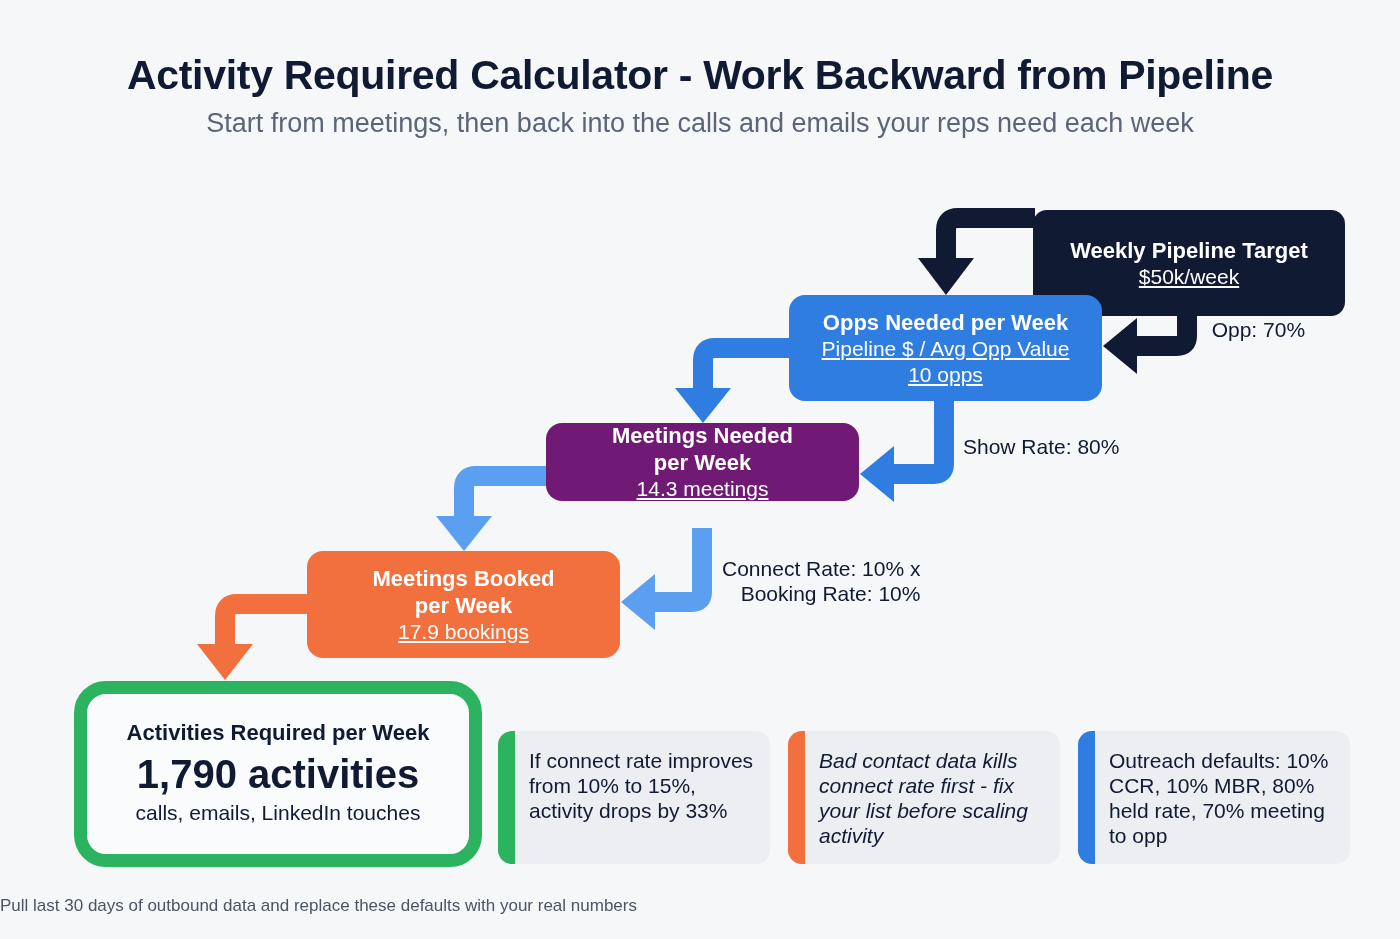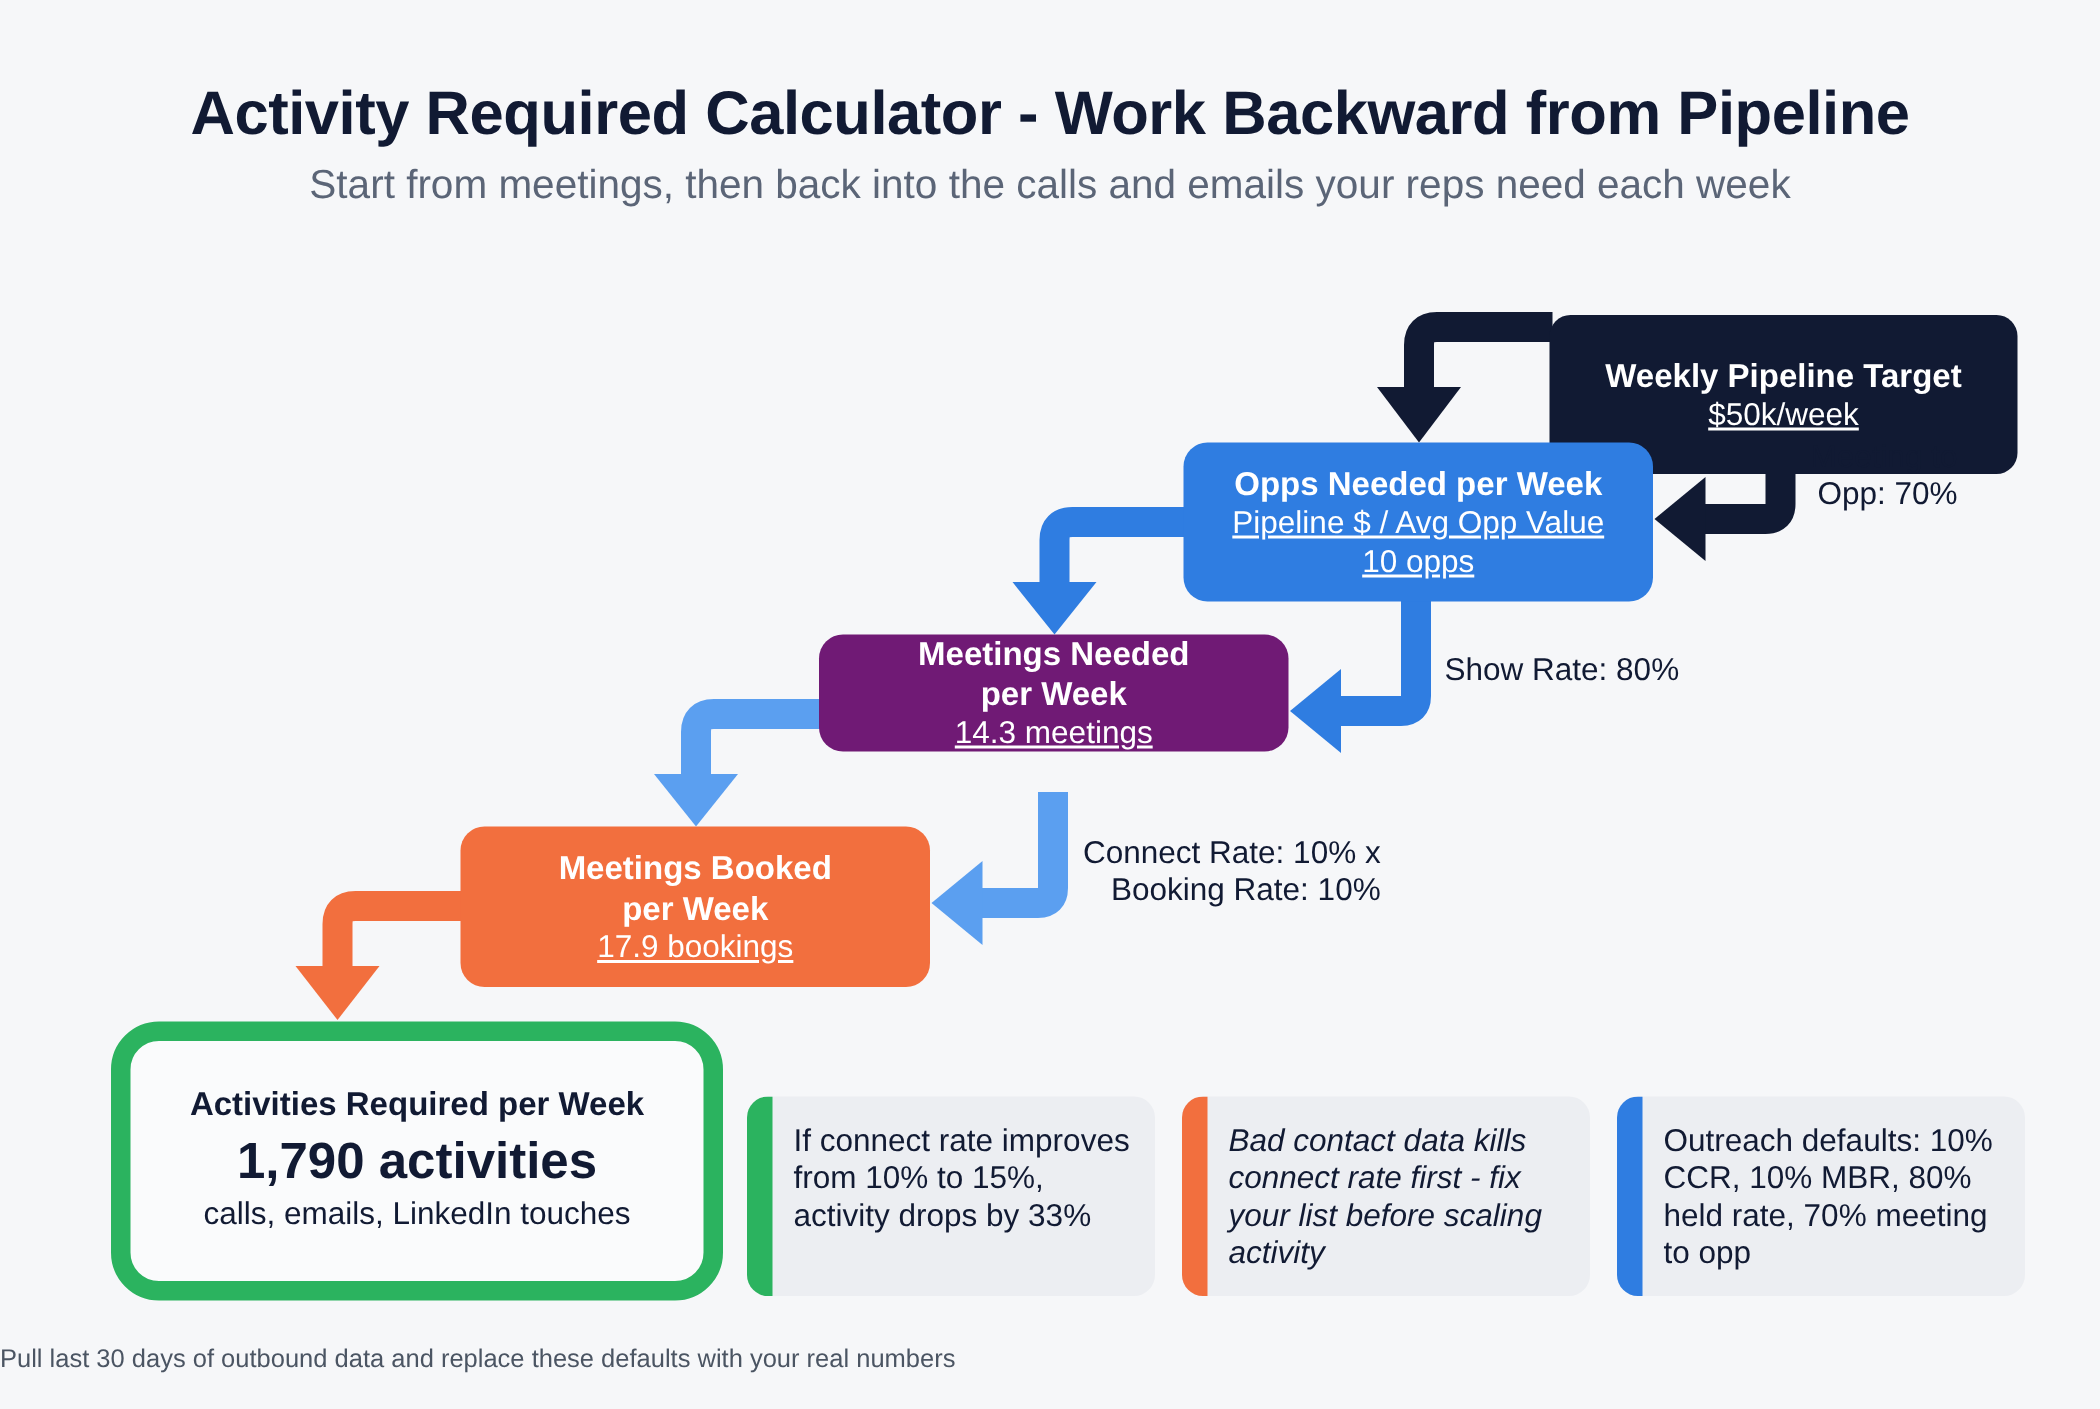--- a/index.html
+++ b/index.html
@@ -37,21 +37,21 @@
   #lbl-m2o { left:1207px; top:292px; }
   #lbl-show { left:963px; top:434px; }
   #lbl-cr { left:722px; top:556px; }
   .result {
     position:absolute; left:47px; top:681px; width:408px; height:186px;
     border:13px solid #2bb35f; border-radius:32px; background:#fafbfc;
     box-sizing:border-box; text-align:center;
     display:flex; flex-direction:column; justify-content:center; align-items:center;margin-left:27px;
   }
   .result .rt { font-size:22px; font-weight:700; color:#111a33; margin-top:-4px; }
-  .result .rv { font-size:34px; font-weight:700; color:#111a33; margin:6px 0 4px; }
+  .result .rv { font-size:40px; font-weight:700; color:#111a33; margin:6px 0 4px; }
   .result .rs { font-size:21px; color:#111a33; }
   .note {
     position:absolute; top:731px; width:272px; height:133px;
     background:#eceef2; border-radius:14px; overflow:hidden; box-sizing:border-box;
     padding:17px 14px 0 31px; font-size:21px; line-height:25px; color:#111a33;
   }
   .note .bar { position:absolute; left:0; top:0; bottom:0; width:17px; }
   #note-1 { left:498px; }
   #note-2 { left:788px;font-style:italic; }
   #note-3 { left:1078px; }

